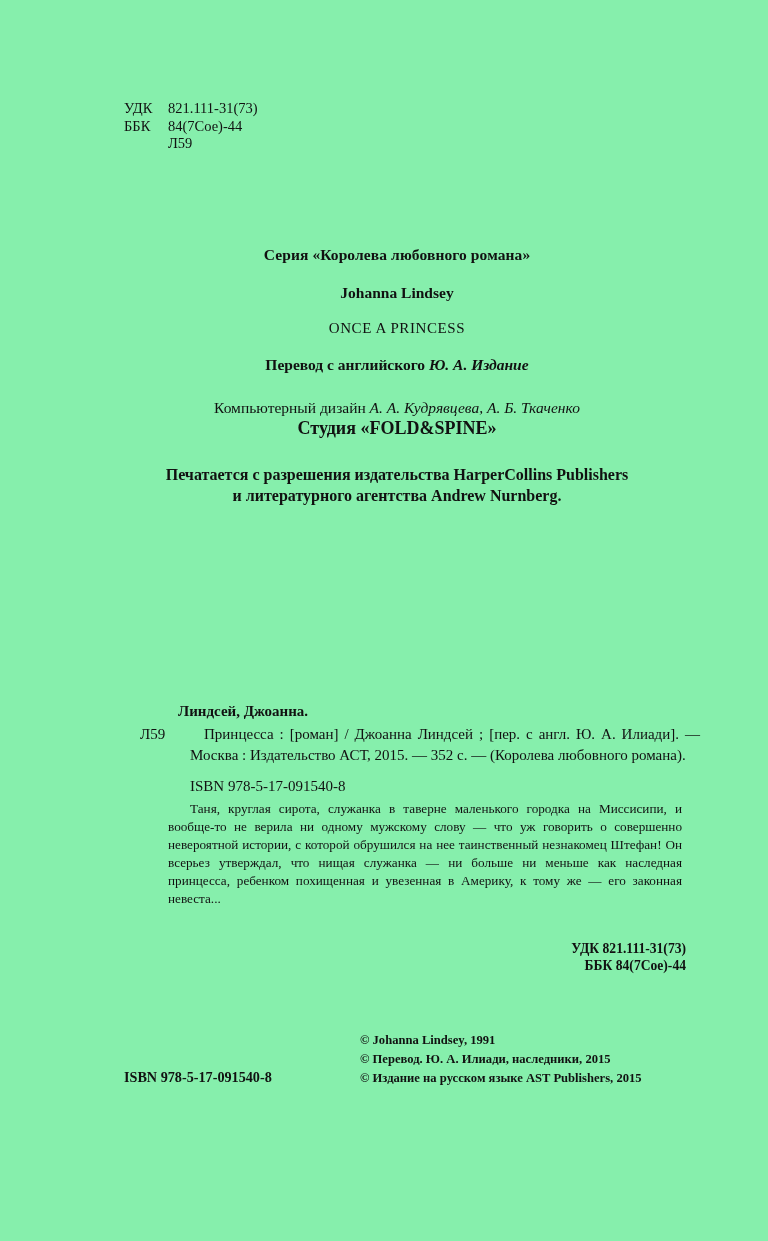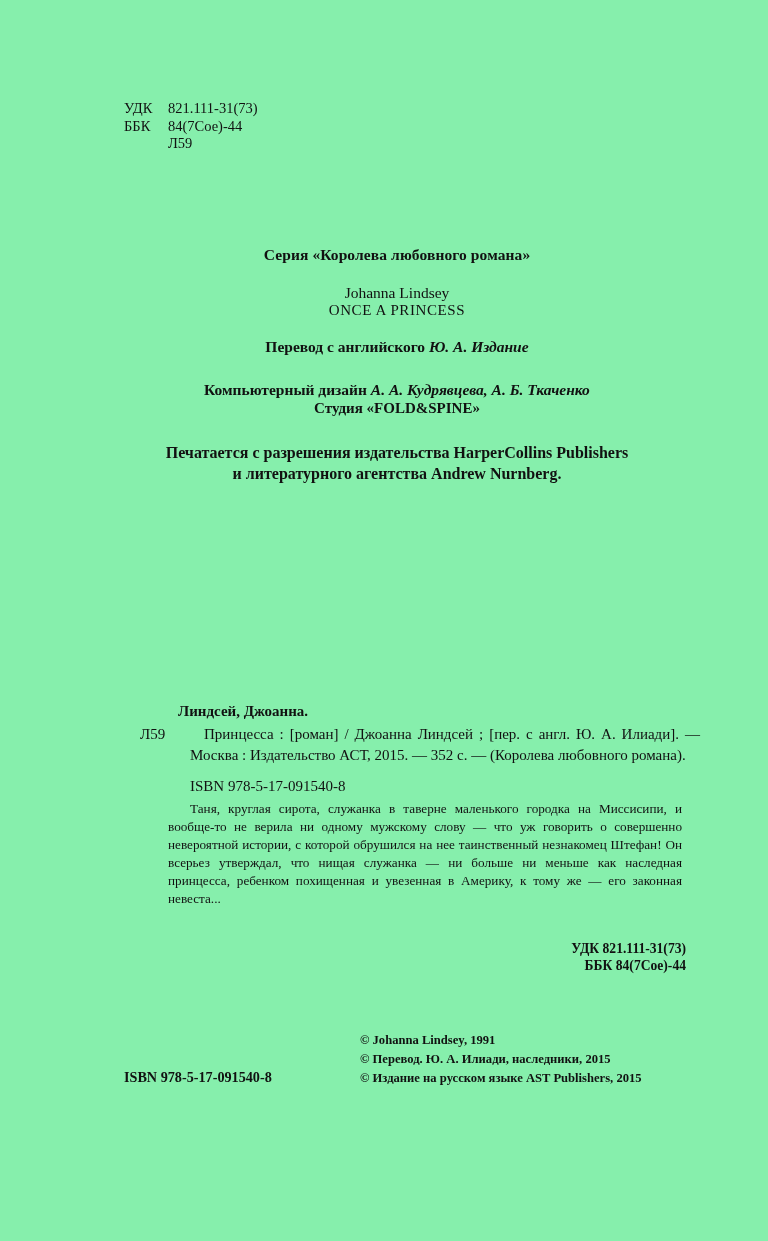--- a/index.html
+++ b/index.html
@@ -58,46 +58,47 @@
     display: block;
   }
   .series-line {
     font-size: 15.5px;
     font-weight: bold;
     letter-spacing: .1px;
     margin-bottom: 20px;
   }
   .author-orig {
     font-size: 15.5px;
-    font-weight: normal;
+    font-weight: bold;
+    margin-bottom: 18px;
   }
   .title-orig {
     font-size: 15px;
     font-weight: normal;
     letter-spacing: .6px;
     margin-bottom: 19px;
   }
   .translator-line {
     font-size: 15.5px;
     font-weight: bold;
     margin-bottom: 24px;
   }
   .translator-line i {
     font-style: italic;
   }
   .design-line {
     font-size: 15.5px;
-    font-weight: bold;
+    font-weight: normal;
     line-height: 20px;
   }
   .design-line i {
     font-style: italic;
   }
   .studio-line {
-    font-size: 15px;
+    font-size: 18px;
     font-weight: bold;
     margin-bottom: 25px;
     text-align: center;
   }
   .permission-block {
     font-size: 16px;
     font-weight: bold;
     line-height: 21px;
   }
 

